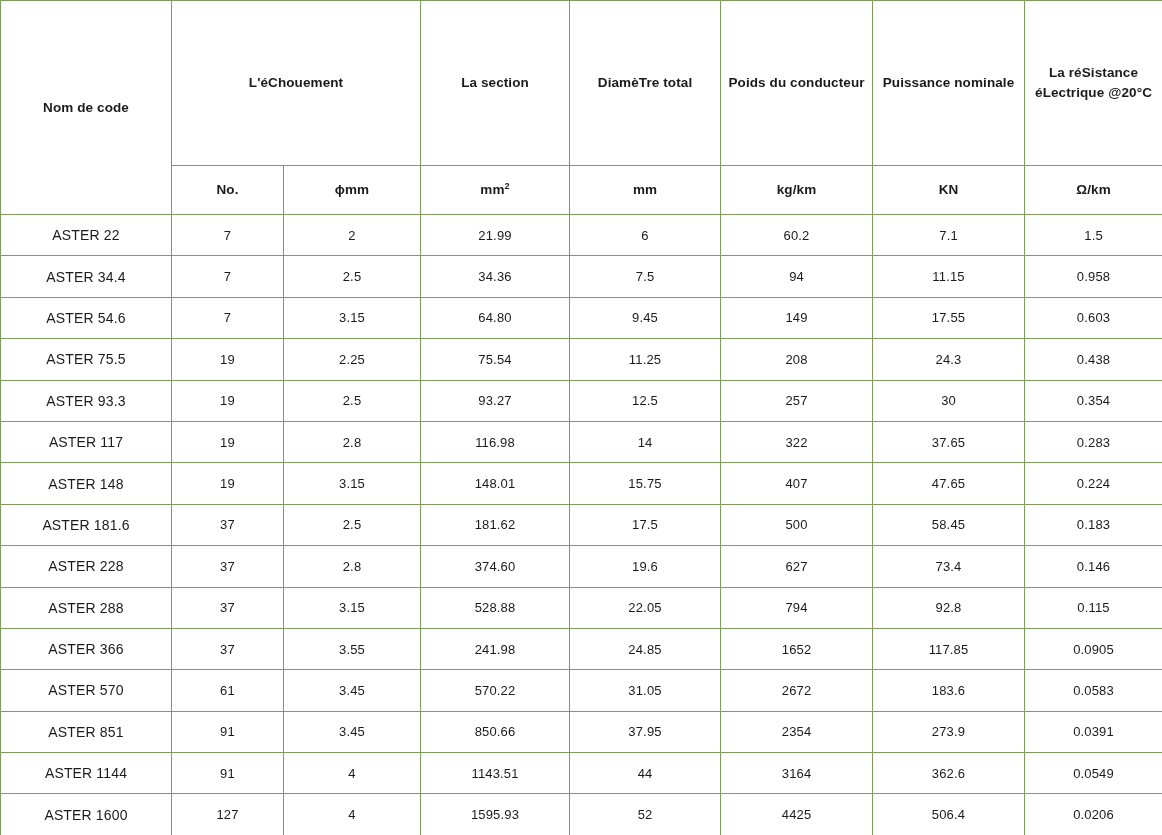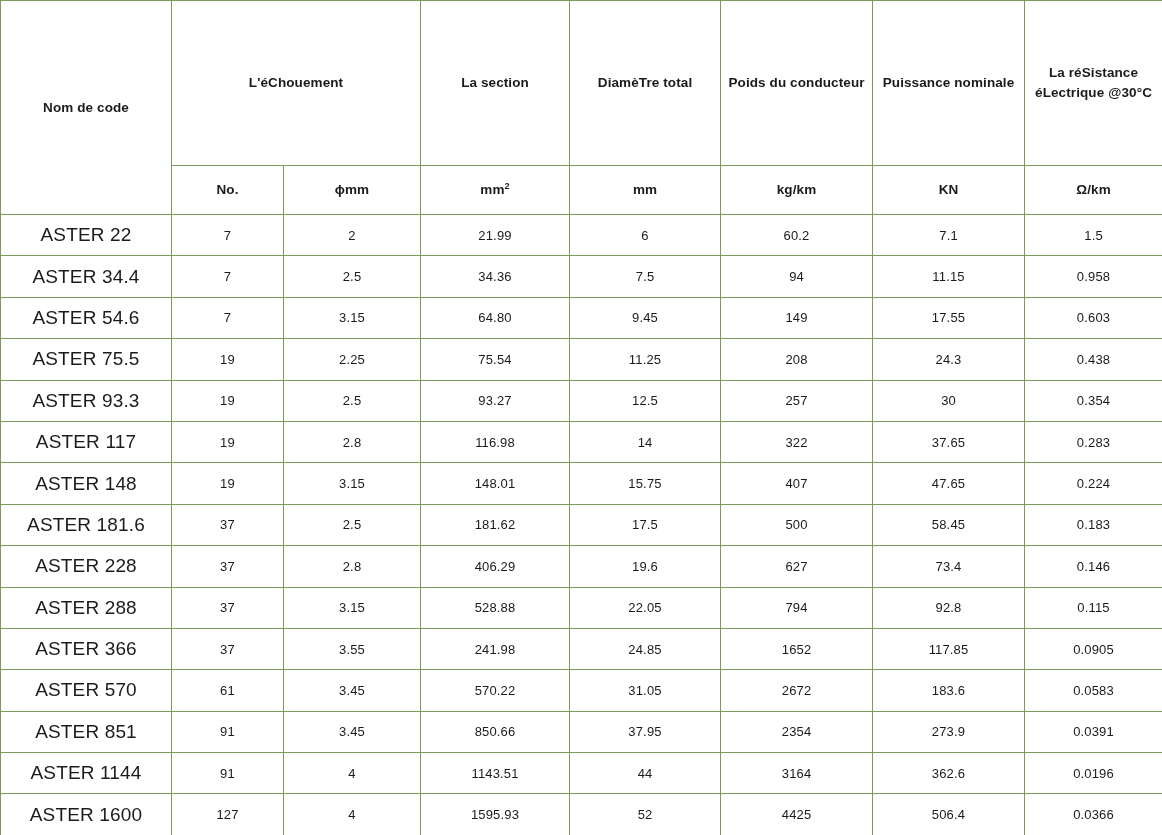--- a/index.html
+++ b/index.html
@@ -34,21 +34,21 @@
     line-height: 1.45;
     letter-spacing: 0.1px;
   }
   #cable-table tbody td {
     font-weight: normal;
     font-size: 13px;
     letter-spacing: 0.15px;
     height: 41.4px;
   }
   #cable-table tbody td.code-cell {
-    font-size: 19px;
+    font-size: 14px;
   }
   .hdr-top {
     height: 165px;
   }
   .hdr-sub {
     height: 49px;
     margin-left: 29px;
   }
   sup {
     font-size: 0.68em;
@@ -82,21 +82,21 @@
   <thead>
     <tr class="hdr-top">
       <th rowspan="2">Nom de code</th>
       <th colspan="2">L'éChouement</th>
       <th>La section</th>
       <th>DiamèTre total</th>
       <th>Poids du  conducteur</th>
       <th>Puissance nominale</th>
       <th>
         <span>La réSistance</span><br>
-        <span>éLectrique @30°C</span>
+        <span>éLectrique @20°C</span>
       </th>
     </tr>
     <tr class="hdr-sub">
       <th>No.</th>
       <th>ϕmm</th>
       <th><span>mm</span><sup>2</sup></th>
       <th>mm</th>
       <th>kg/km</th>
       <th>KN</th>
       <th>Ω/km</th>
@@ -180,21 +180,21 @@
         <td>181.62</td>
         <td>17.5</td>
         <td>500</td>
         <td>58.45</td>
         <td>0.183</td>
       </tr>
       <tr>
         <td class="code-cell">ASTER 228</td>
         <td>37</td>
         <td>2.8</td>
-        <td>406.29</td>
+        <td>374.60</td>
         <td>19.6</td>
         <td>627</td>
         <td>73.4</td>
         <td>0.146</td>
       </tr>
       <tr>
         <td class="code-cell">ASTER 288</td>
         <td>37</td>
         <td>3.15</td>
         <td>528.88</td>
@@ -234,26 +234,26 @@
         <td>0.0391</td>
       </tr>
       <tr>
         <td class="code-cell">ASTER 1144</td>
         <td>91</td>
         <td>4</td>
         <td>1143.51</td>
         <td>44</td>
         <td>3164</td>
         <td>362.6</td>
-        <td>0.0196</td>
+        <td>0.0549</td>
       </tr>
       <tr>
         <td class="code-cell">ASTER 1600</td>
         <td>127</td>
         <td>4</td>
         <td>1595.93</td>
         <td>52</td>
         <td>4425</td>
         <td>506.4</td>
-        <td>0.0366</td>
+        <td>0.0206</td>
       </tr>
     </tbody>
 </table>
 
 </body></html>

